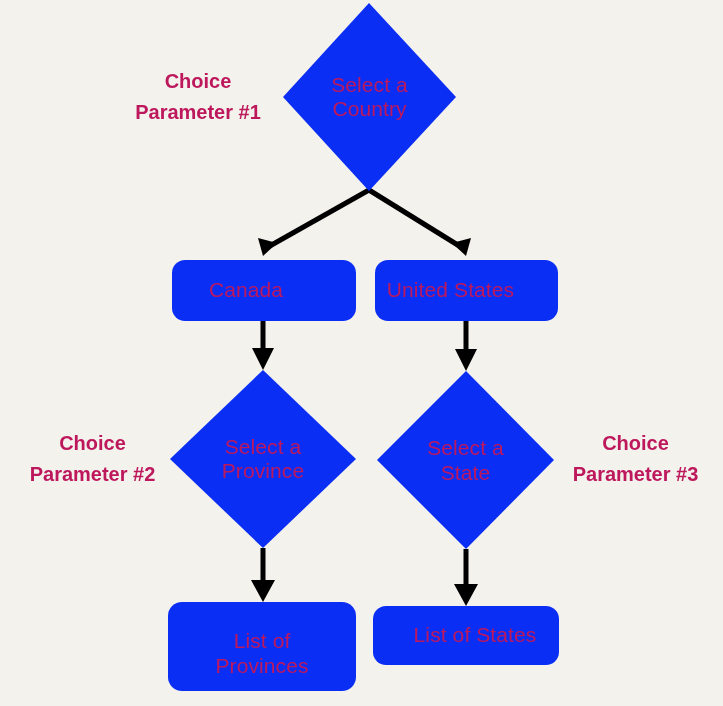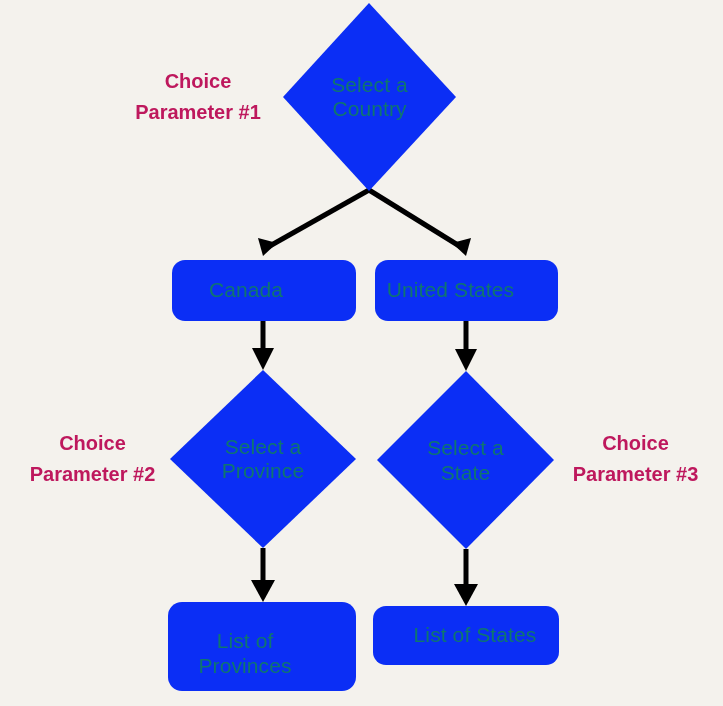--- a/index.html
+++ b/index.html
@@ -25,21 +25,21 @@
     position: absolute;
     left: 0;
     top: 0;
     width: 723px;
     height: 706px;
     display: block;
   }
   
   .node-label {
     position: absolute;
-    color: #0f766e;
+    color: #be185d;
     font-family: "Liberation Sans", sans-serif;
     font-size: 21px;
     line-height: 1.15;
     font-weight: 400;
     text-align: center;
     letter-spacing: 0.1px;
     white-space: pre-line;
     display: flex;
     align-items: center;
     justify-content: center;
@@ -60,21 +60,21 @@
   }
 
   
   #decision-country       { left: 283px; top:   3px; width: 173px; height: 188px; }
   #decision-province      { left: 170px; top: 370px; width: 186px; height: 178px; }
   #decision-state         { left: 377px; top: 372px; width: 177px; height: 177px; }
 
   
   #option-canada          { left: 172px; top: 260px; width: 148px; height:  61px; }
   #option-united-states   { left: 375px; top: 260px; width: 151px; height:  61px; }
-  #result-provinces       { left: 151px; top: 602px; width: 188px; height:  103px; }
+  #result-provinces       { left: 168px; top: 602px; width: 188px; height:  103px; }
   #result-states          { left: 373px; top: 606px; width: 204px; height:  59px; }
 
   
   #label-param-1          { left: 108px; top:  62px; width: 180px; height:  70px; }
   #label-param-2          { left:   0px; top: 424px; width: 185px; height:  70px; }
   #label-param-3          { left: 548px; top: 424px; width: 175px; height:  70px; }
 </style>
 </head>
 <body>
 

